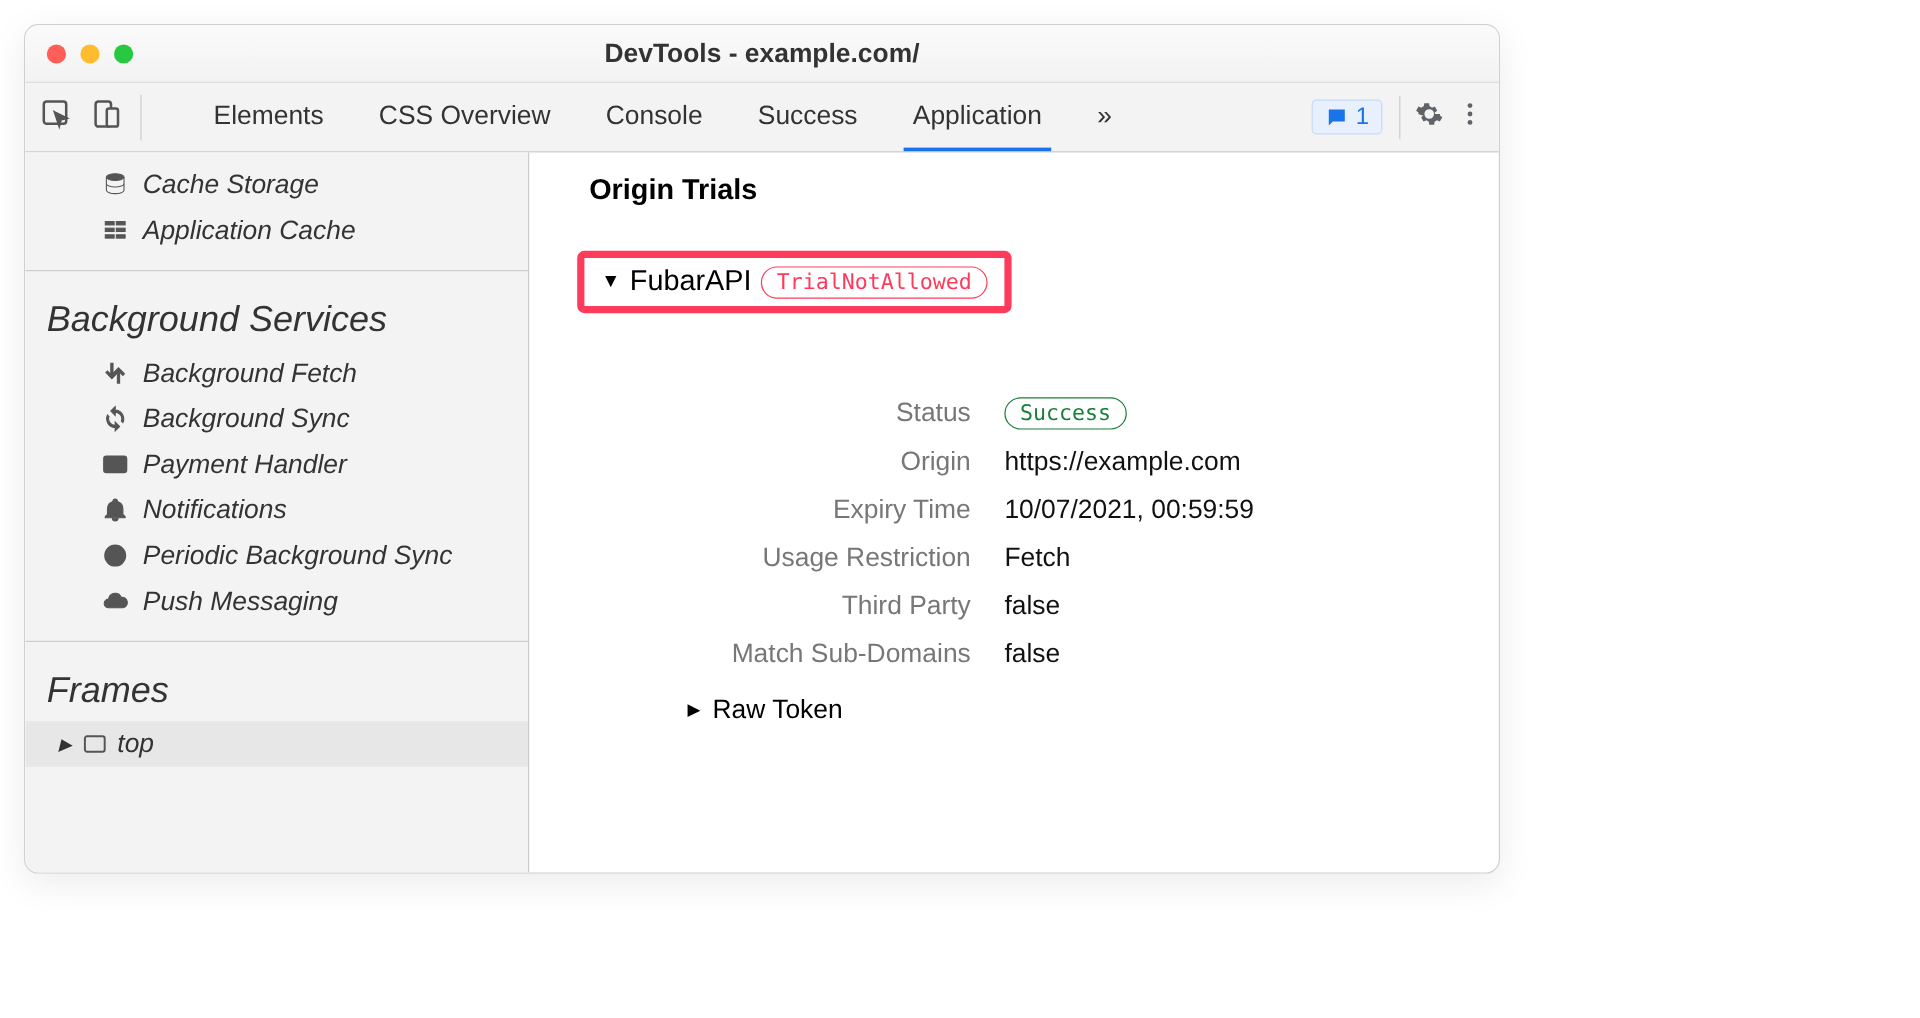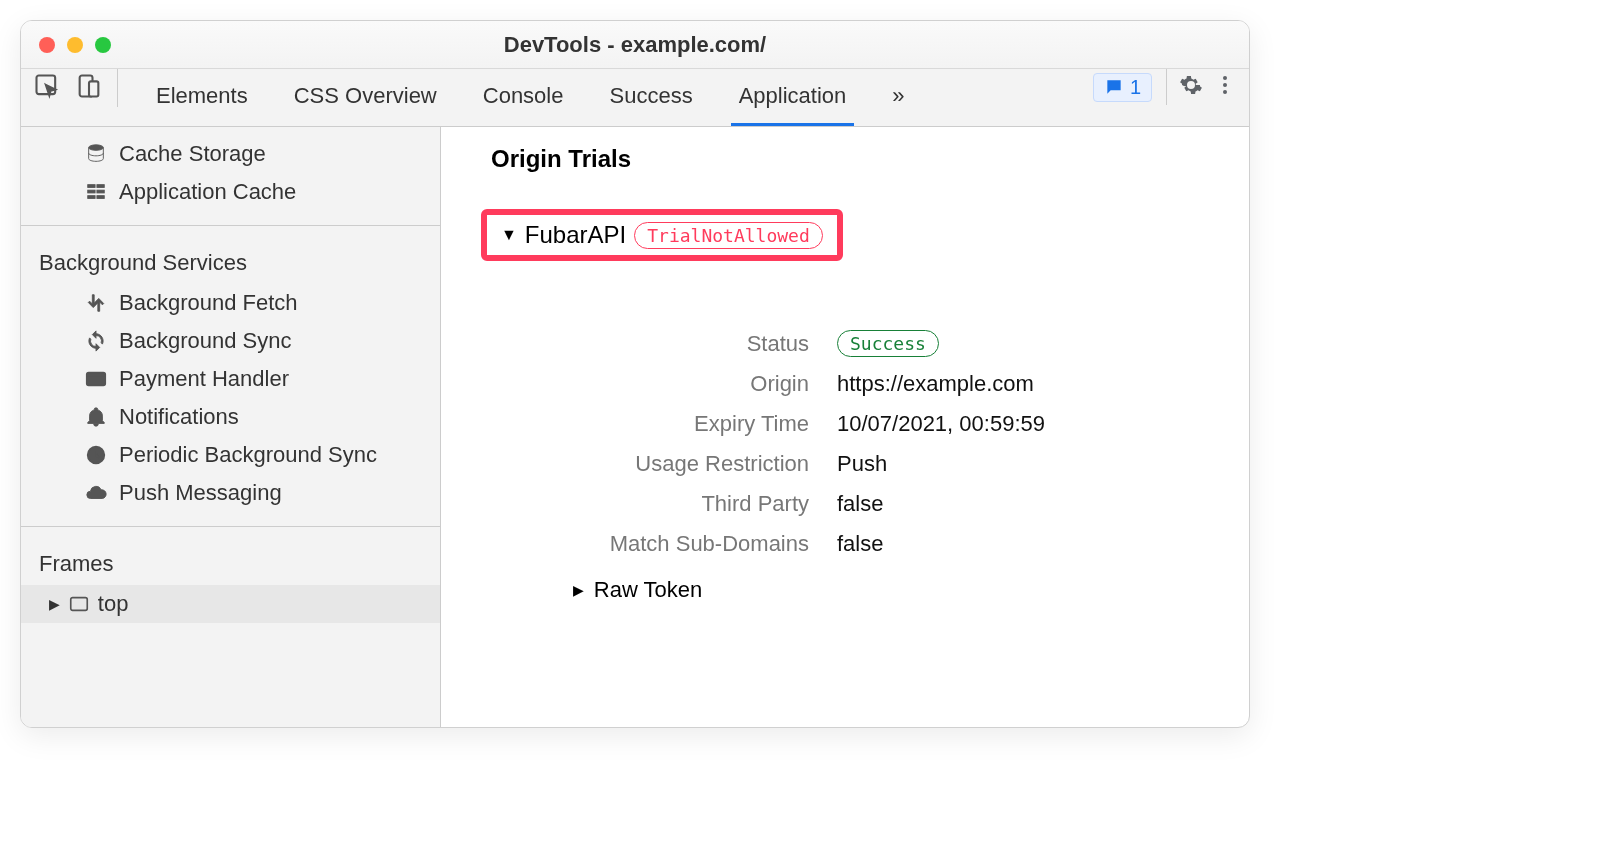--- a/index.html
+++ b/index.html
@@ -31,26 +31,26 @@
   .dot { width: 16px; height: 16px; border-radius: 50%; }
   .dot.red { background:#ff5f57; }
   .dot.yellow { background:#febc2e; }
   .dot.green { background:#28c840; }
   .title {
     position:absolute; left:0; right:0; text-align:center;
     font-size: 22px; color:#333; font-weight:600;
     pointer-events:none;
   }
   .toolbar {
-    display:flex; align-items:flex-start;
+    display:flex; align-items:center;
     height: 58px;
     background:#f3f3f3;
     border-bottom:1px solid #ccc;
     padding:0 12px;
-    gap: 0;
+    gap: 22px;
   }
   .tb-left { display:flex; align-items:center; gap:14px; padding-right:14px; border-right:1px solid #ccc; height:38px;}
   .tb-icon svg { width:28px; height:28px; fill:none; stroke:#555; stroke-width:1.8;}
   .tabs { display:flex; align-items:stretch; flex:1; gap: 30px; padding-left:30px; height:100%;}
   .tab {
     display:flex; align-items:center; padding:0 8px;
     color:#333; font-size:22px; cursor:pointer;
     border-bottom:3px solid transparent;
   }
   .tab.active { border-bottom-color:#1a73e8; color:#333;}
@@ -65,32 +65,32 @@
   .more-group { display:flex; gap:10px; align-items:center; padding-left:12px; border-left:1px solid #ccc; height:36px;}
   .more-group svg { width:24px; height:24px; fill:#5f6368;}
   .body { display:flex; height: 600px;}
   .sidebar {
     width: 420px;
     background:#f3f3f3;
     border-right:1px solid #ccc;
     display:flex; flex-direction:column;
     overflow:hidden;
   }
-  .side-group { padding: 8px 0; }
+  .side-group { padding: 8px 0; font-style: italic; }
   .side-item {
     display:flex; align-items:center; gap:12px;
     padding: 6px 18px 6px 62px;
     font-size:22px; color:#333; cursor:pointer;
     position:relative;
   }
   .side-item .ico { position:absolute; left:62px; width:26px; display:flex; justify-content:center;}
   .side-item span.lbl { padding-left:36px; }
   .side-header {
     padding: 10px 18px 8px 18px;
-    font-size:22px; color:#333;
+    font-size:30px; color:#333;
   }
   .side-divider { border-top:1px solid #ccc; margin:6px 0;}
   .frames-item {
     display:flex; align-items:center; gap:8px;
     padding:6px 18px 6px 28px;
     background:#e7e7e7;
     font-size:22px; color:#333; cursor:pointer;
   }
   .frames-item .caret { font-size:14px;}
   .frames-item svg { width:22px; height:22px; stroke:#555; fill:none; stroke-width:1.8;}
@@ -297,21 +297,21 @@
         <div class="row">
           <div class="k">Origin</div>
           <div class="v">https://example.com</div>
         </div>
         <div class="row">
           <div class="k">Expiry Time</div>
           <div class="v">10/07/2021, 00:59:59</div>
         </div>
         <div class="row">
           <div class="k">Usage Restriction</div>
-          <div class="v">Push</div>
+          <div class="v">Fetch</div>
         </div>
         <div class="row">
           <div class="k">Third Party</div>
           <div class="v">false</div>
         </div>
         <div class="row">
           <div class="k">Match Sub-Domains</div>
           <div class="v">false</div>
         </div>
 

